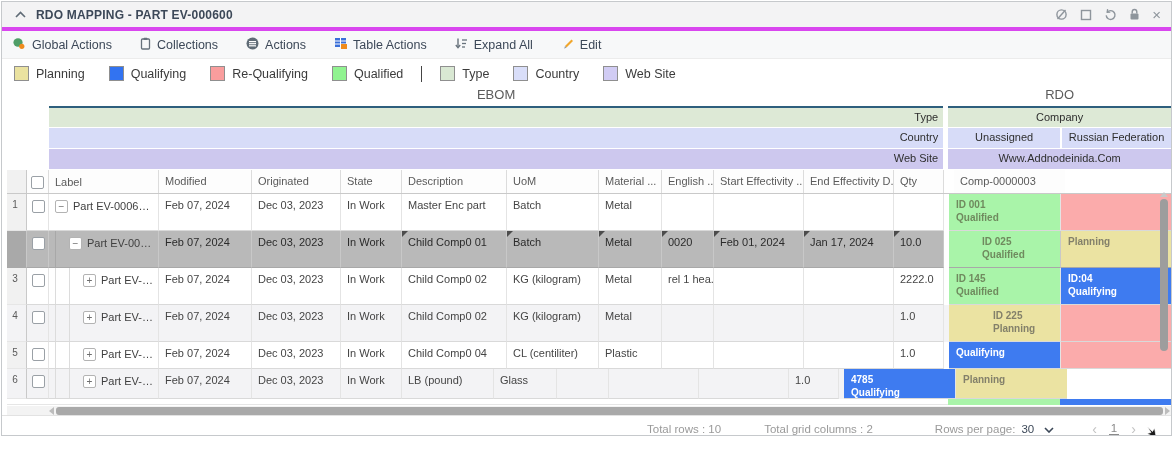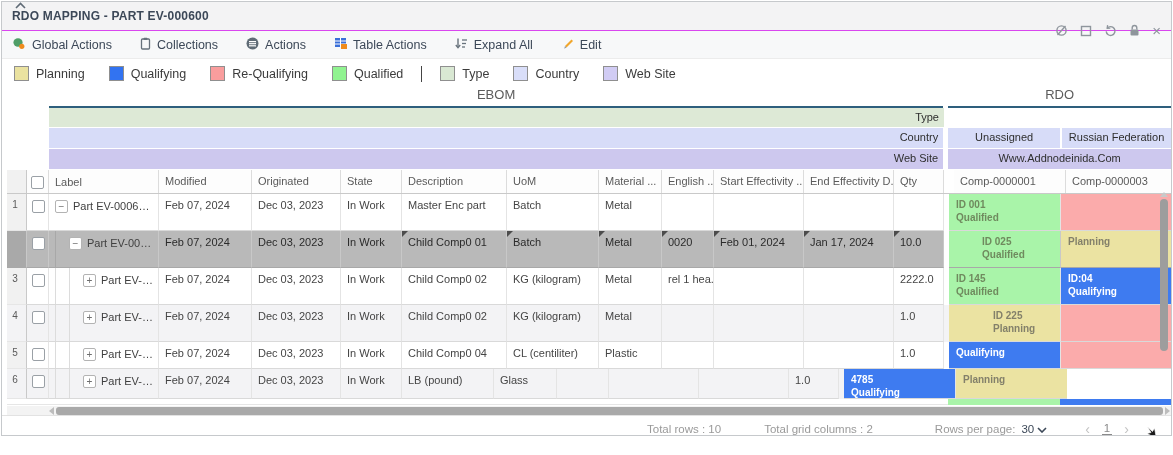--- a/index.html
+++ b/index.html
@@ -1,20 +1,20 @@
 <!DOCTYPE html>
 <html><head>
 <meta charset="utf-8">
 <style>
   * { box-sizing: border-box; margin: 0; padding: 0; }
   html,body { background:#fff; font-family:"Liberation Sans", sans-serif; }
   .window { width:1171px; height:435px; margin:1px auto 0 1px; border:1px solid #c6c9cc; background:#fff; position:relative; overflow:hidden; }
 
   
-  .titlebar { height:29px; background:#f3f3f4; border-bottom:1px solid #d946ef; display:flex; align-items:flex-start; padding:0 10px;flex-direction:column; }
+  .titlebar { height:29px; background:#f3f3f4; border-bottom:4px solid #d946ef; display:flex; align-items:center; padding:0 10px; }
   .collapse-btn { width:16px; height:16px; display:flex; align-items:center; justify-content:center; margin-right:8px; cursor:pointer; }
   .title-text { font-size:12px; font-weight:bold; color:#3c4858; letter-spacing:.2px; }
   .win-controls { margin-left:auto; display:flex; align-items:center; gap:12px; color:#8e959c; }
   .win-ico { font-size:13px; line-height:1; cursor:pointer; display:flex; align-items:center; }
 
   
   .toolbar { height:28px; background:#f7f8f9; border-bottom:1px solid #ececec; display:flex; align-items:center; padding:0 10px; gap:28px; }
   .tb-item { display:flex; align-items:center; gap:6px; font-size:12.5px; color:#3c4858; cursor:pointer; }
 
   
@@ -88,21 +88,21 @@
 
   .vscroll { position:absolute; right:3px; top:104px; width:9px; height:230px; }
   .vs-arrow { width:0;height:0;border-left:4px solid transparent;border-right:4px solid transparent;border-bottom:5px solid #c9c9c9; margin:0 auto 2px; cursor:pointer; }
   .vs-thumb { width:8px; height:152px; background:#9d9d9d; border-radius:4px; margin:0 auto; cursor:grab; }
 
   
   .footerbar { height:26px; border-top:1px solid #e2e2e2; display:flex; align-items:center; font-size:11.5px; color:#9a9a9a; position:relative; }
   .ft-total { margin-left:645px; }
   .ft-cols { margin-left:43px; }
   .ft-rpp { margin-left:62px; display:flex; align-items:center; gap:6px; }
-  .rpp-sel { display:flex; align-items:center; gap:3px; color:#3c4858; cursor:pointer; font-size:11.5px; }
+  .rpp-sel { display:flex; align-items:center; gap:10px; color:#3c4858; cursor:pointer; font-size:11.5px; }
   .pager { margin-left:38px; display:flex; align-items:center; gap:12px; }
   .pg-prev,.pg-next { font-size:14px; color:#c2c2c2; cursor:pointer; }
   .pg-cur { color:#8a8a8a; border-bottom:1px solid #8a8a8a; padding:0 2px; cursor:pointer; }
   .mouse-cursor { position:absolute; right:13px; top:10px; }
 </style>
 </head>
 <body>
 
 <div class="window">
 
@@ -244,20 +244,21 @@
       <div class="spacer"></div>
       <div class="gh-box gh-ebom">EBOM</div>
       <div class="c-gap"></div>
       <div class="gh-box gh-rdo">RDO</div>
     </div>
 
     <div class="grow meta-row">
       <div class="meta-spacer"></div>
       <div class="meta-label bg-type">Type</div>
       <div class="meta-gap"></div>
+      <div class="meta-val bg-type mv-span">Company</div>
     </div>
 
     <div class="grow meta-row mr2">
       <div class="meta-spacer"></div>
       <div class="meta-label bg-country">Country</div>
       <div class="meta-gap"></div>
       <div class="meta-val bg-country mv-c1">Unassigned</div>
       <div class="meta-val bg-country mv-c3">Russian Federation</div>
     </div>
 
@@ -276,21 +277,20 @@
       <div class="hcell c-orig">Originated</div>
       <div class="hcell c-state">State</div>
       <div class="hcell c-desc">Description</div>
       <div class="hcell c-uom">UoM</div>
       <div class="hcell c-mat">Material ...</div>
       <div class="hcell c-eng">English ...</div>
       <div class="hcell c-start">Start Effectivity ...</div>
       <div class="hcell c-end">End Effectivity D...</div>
       <div class="hcell c-qty">Qty</div>
       <div class="hcell c-gap"></div>
-      <div class="hcell c-c1">Comp-0000001</div>
       <div class="hcell c-c3" style="border-right:none;">Comp-0000003</div>
     </div>
 
     <div id="grid-body">
         <div class="grow grid-row r1 lvl0">
           <div class="cell c-num">1</div>
           <div class="cell c-chk"><div class="checkbox"></div></div>
           <div class="cell c-label">
             <div class="expander">−</div>
             <div class="lbl-txt">Part EV-000600 A</div>

